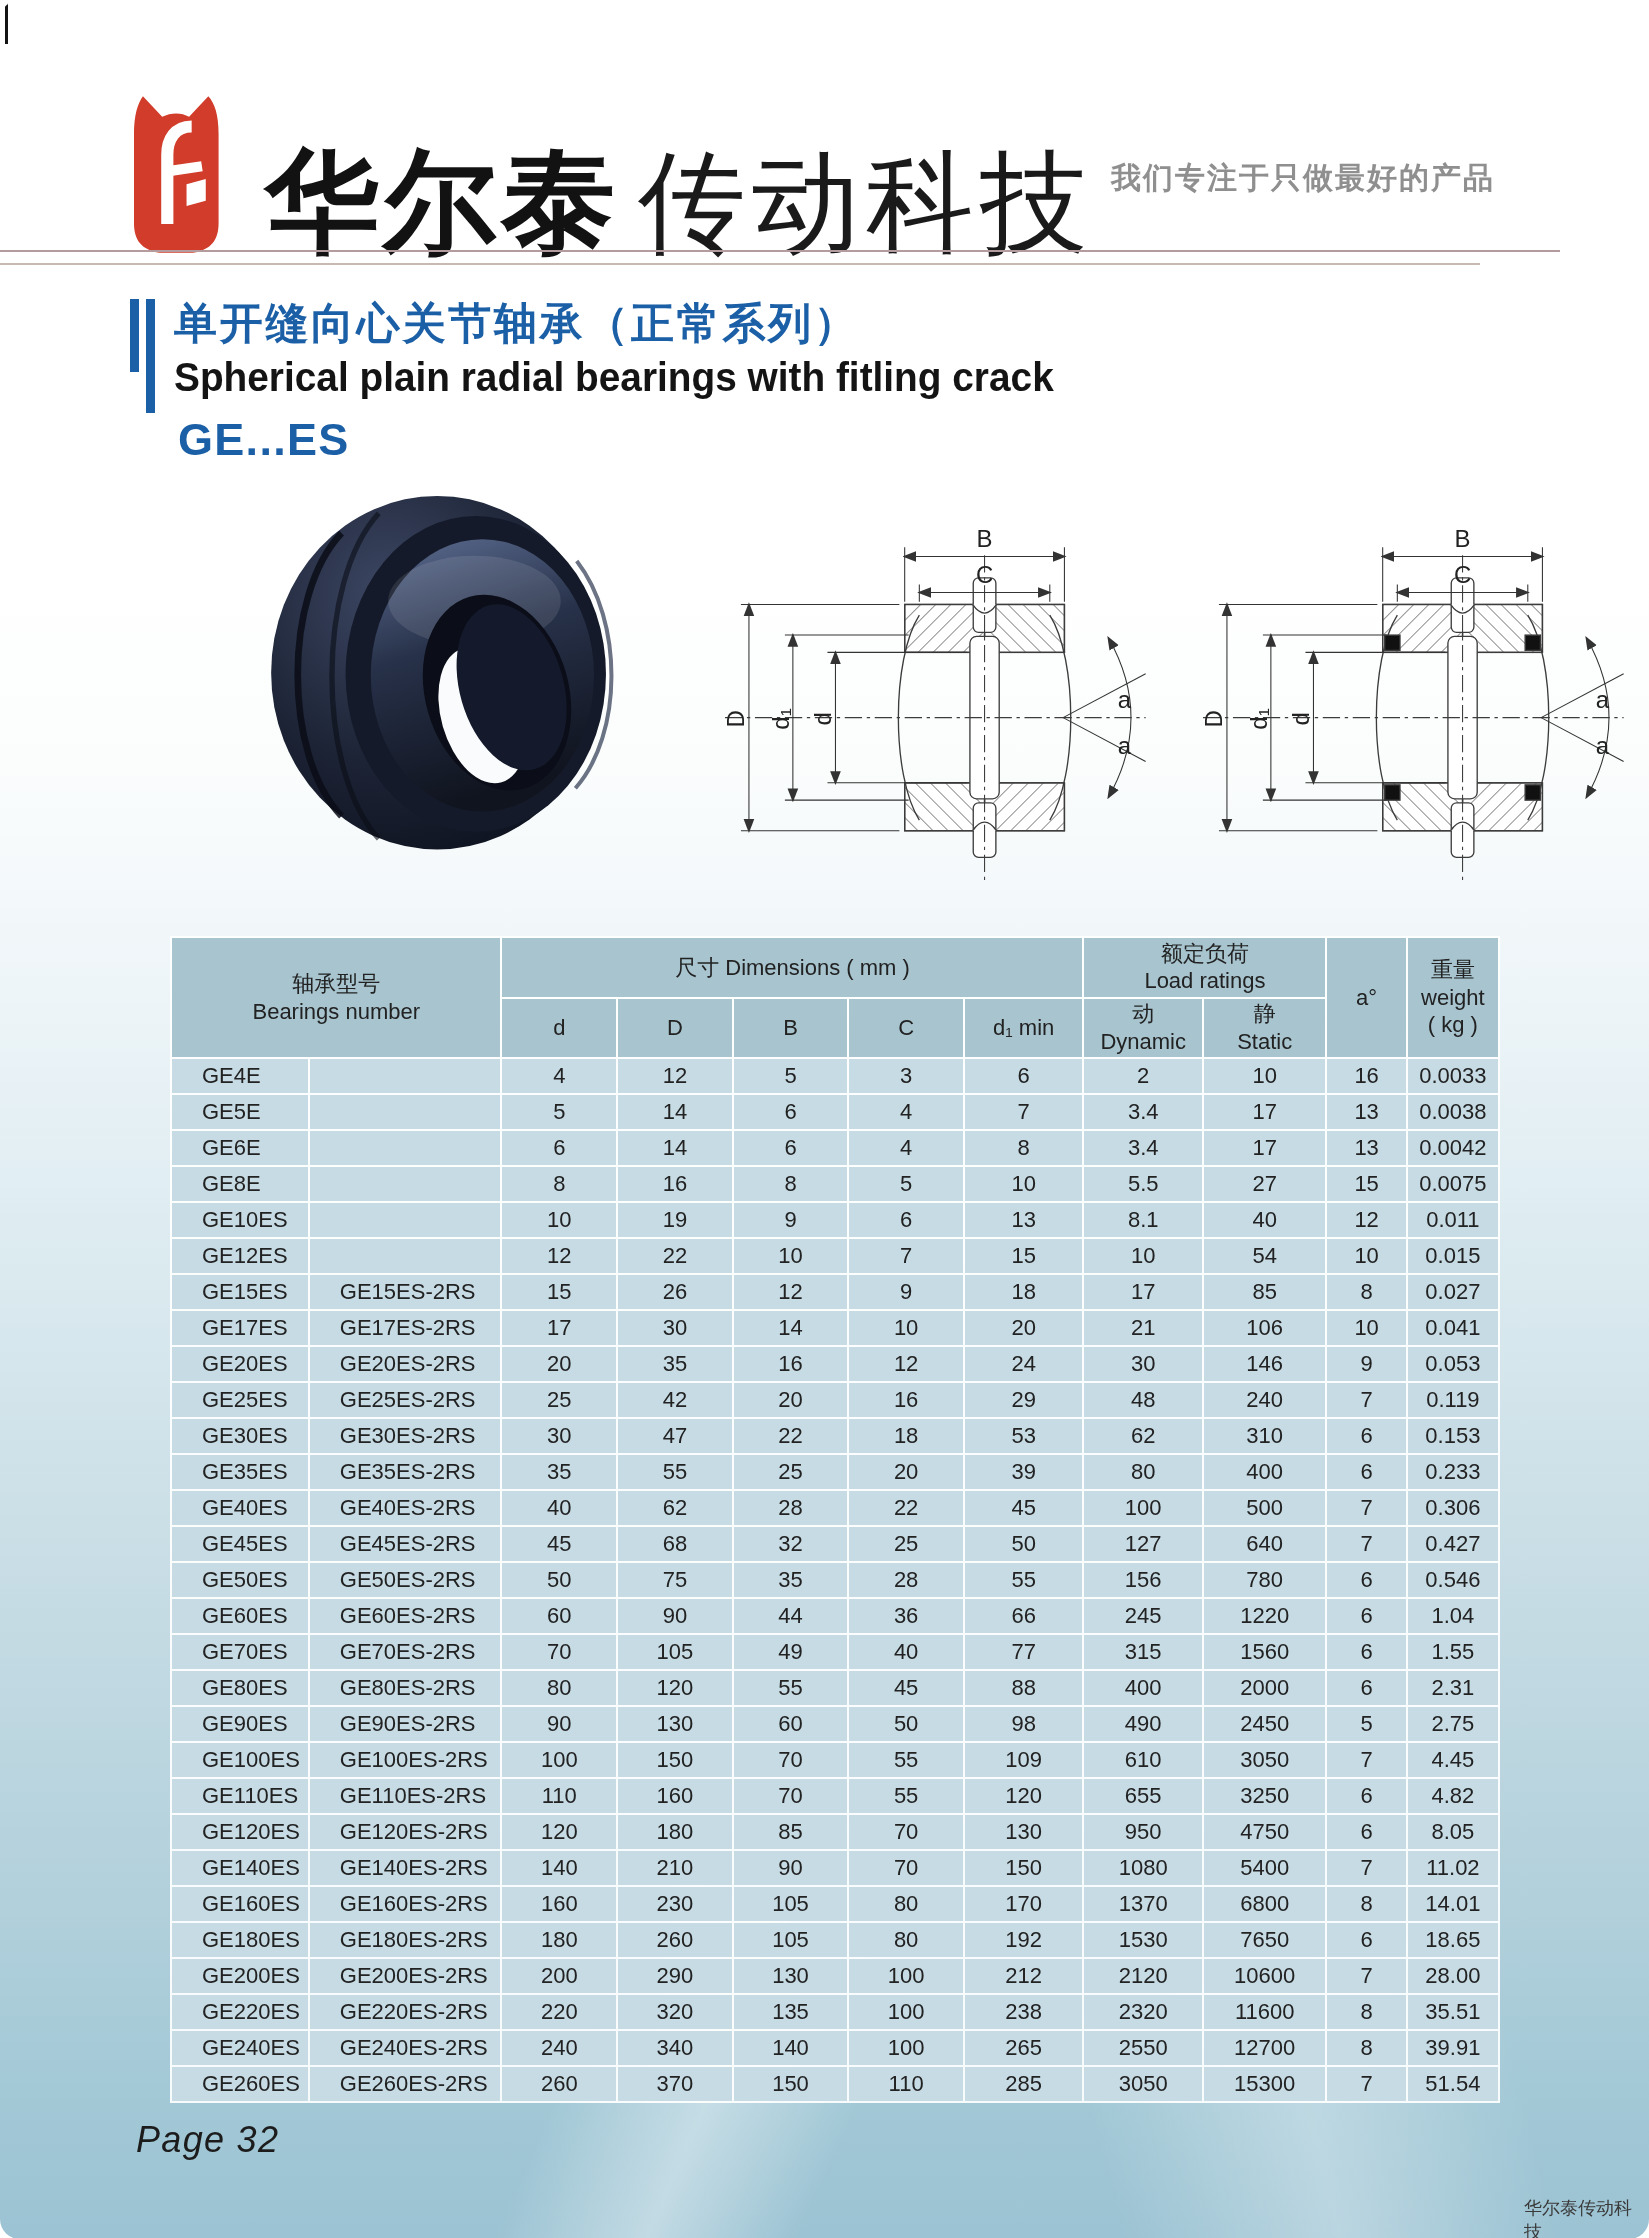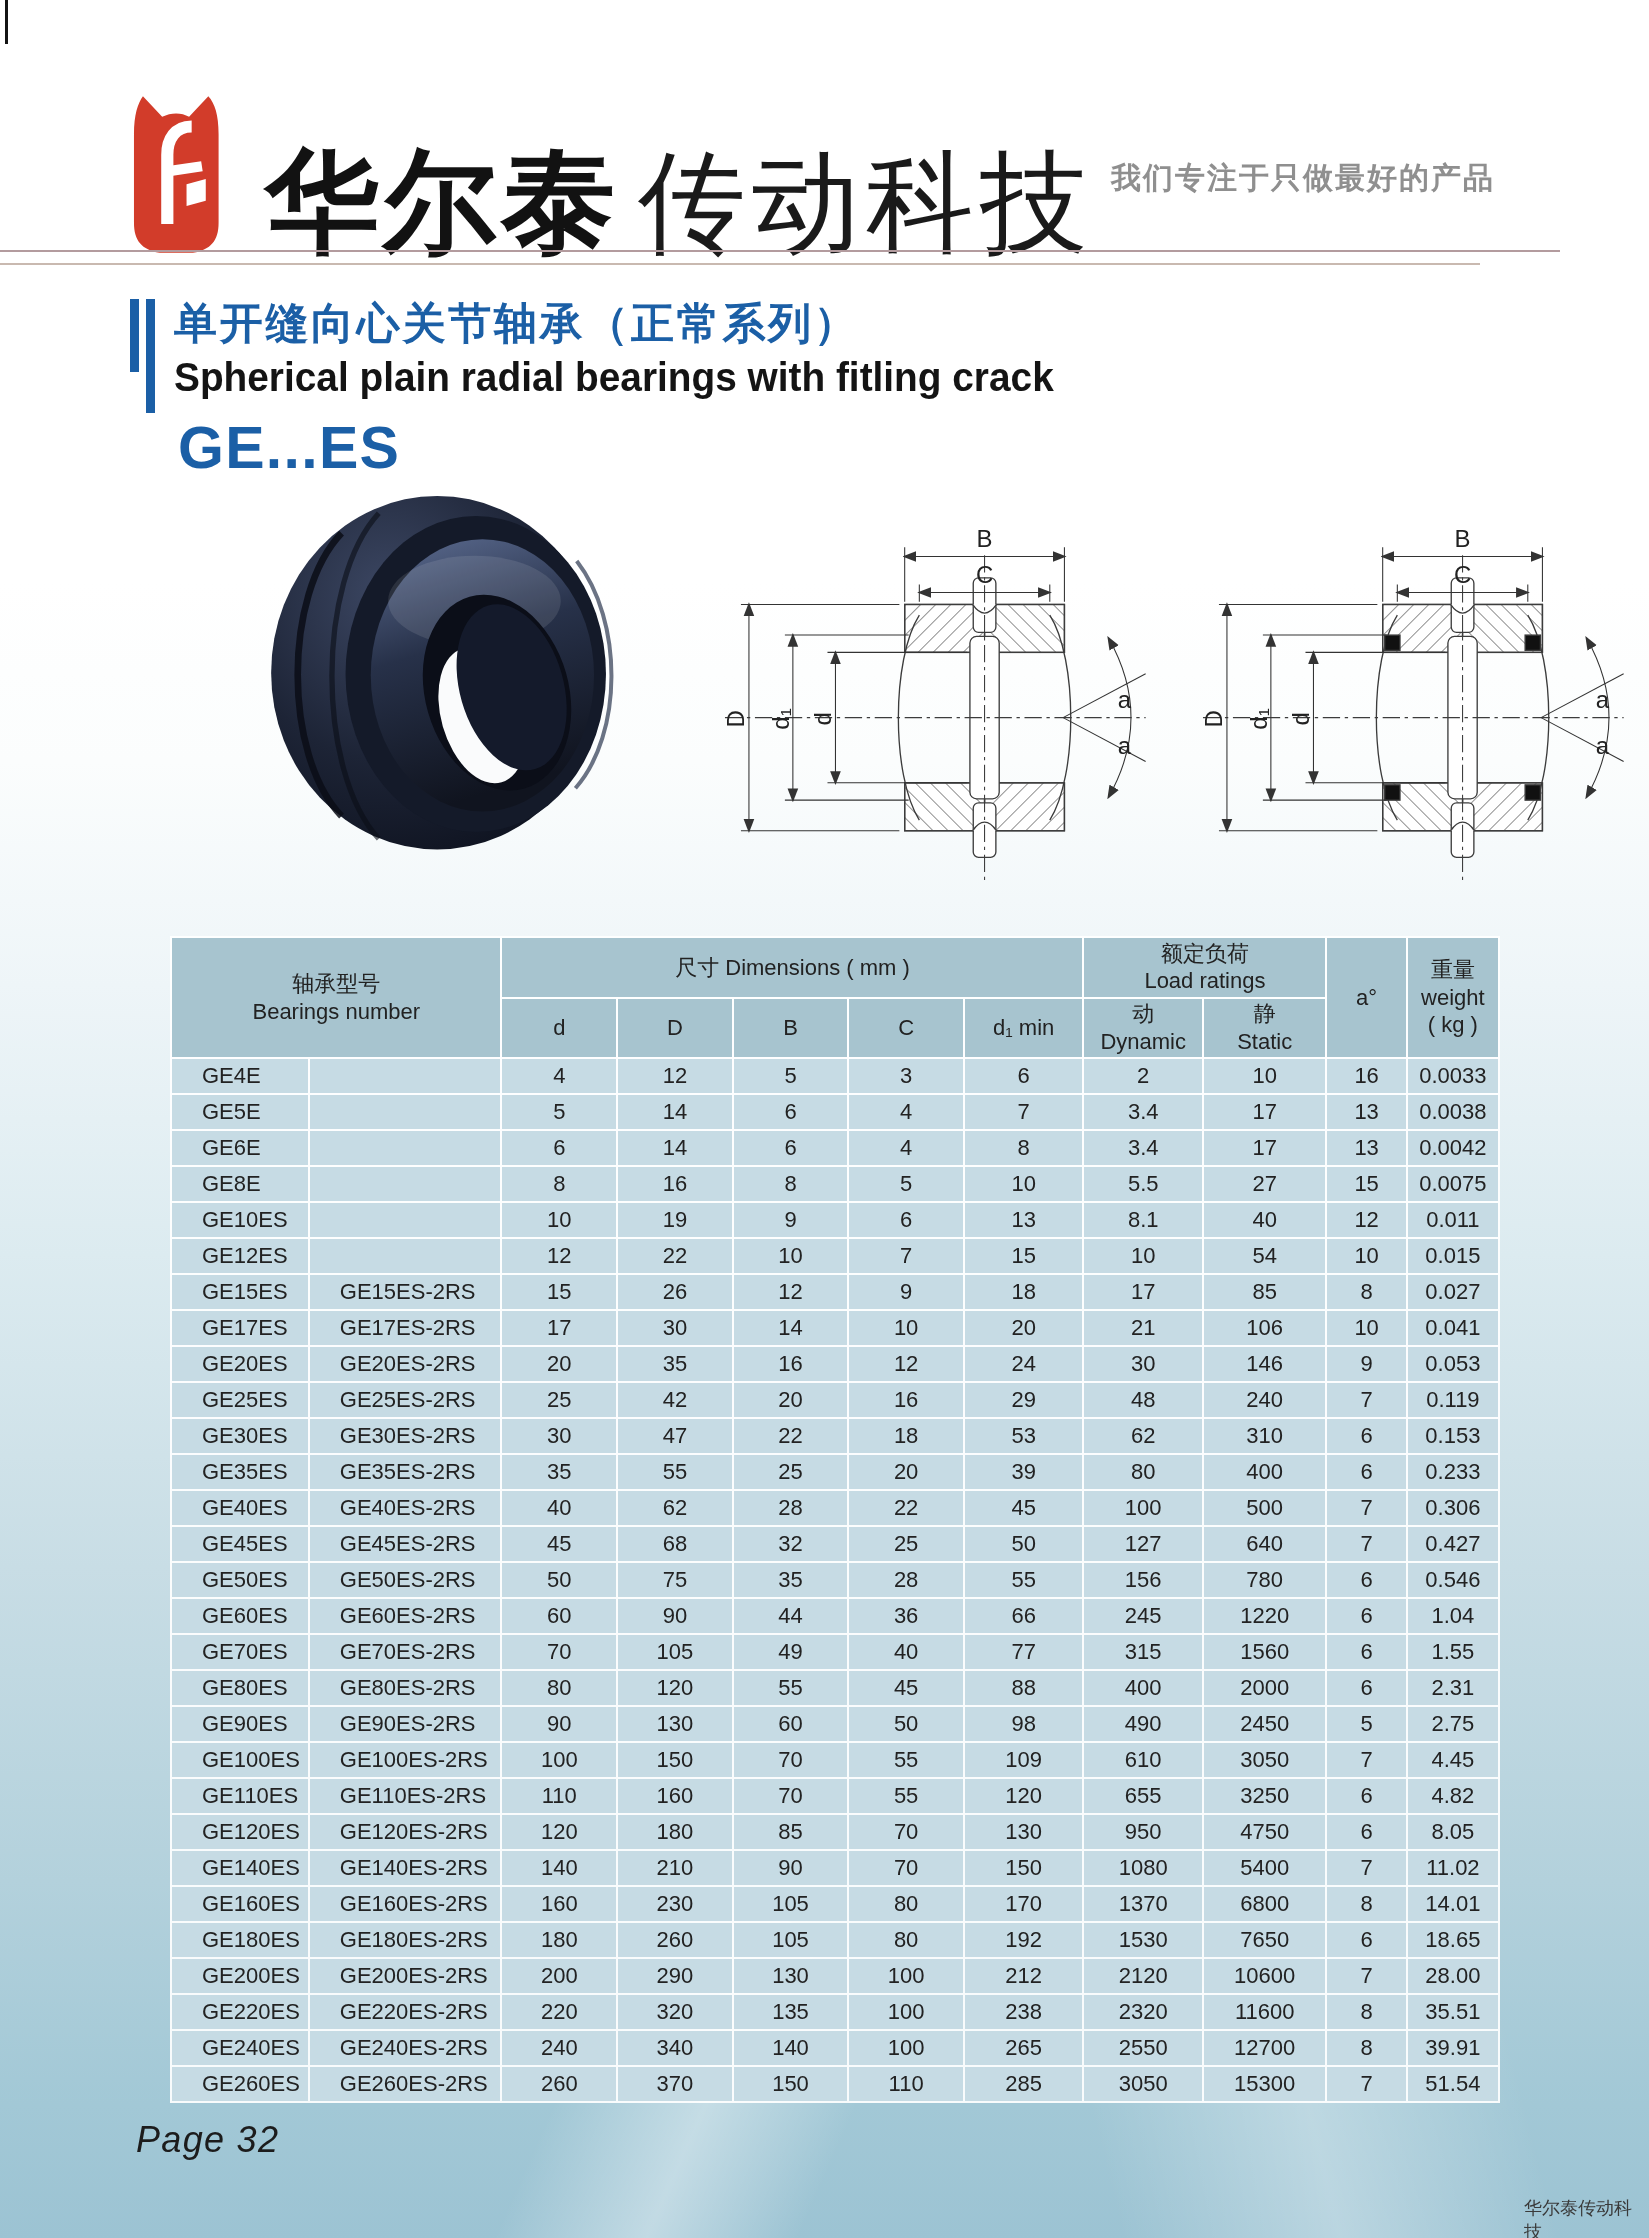--- a/index.html
+++ b/index.html
@@ -1,18 +1,18 @@
 <!DOCTYPE html>
 <html style="font-size:10.6px"><head>
 <meta charset="utf-8">
 <style>
   html,body{margin:0;padding:0;}
   body{font-family:"Liberation Sans","DejaVu Sans",sans-serif;color:#222;}
   #page{position:relative;width:1649px;height:2239px;overflow:hidden;
-    background:linear-gradient(180deg,#ffffff 0%,#ffffff 26%,#fbfdfd 34%,#eef5f8 44%,#dcebf0 56%,#c8dde5 70%,#b3d1dc 84%,#a2c8d6 94%,#9cc3d3 100%);}
+    background:linear-gradient(180deg,#ffffff 0%,#ffffff 26%,#fbfdfd 34%,#eef5f8 44%,#dcebf0 56%,#c8dde5 70%,#b3d1dc 84%,#a2c8d6 94%,#9cc3d3 100%);border-radius:20px;}
   .streak{position:absolute;pointer-events:none;}
   .streak1{left:200px;top:1895px;width:931px;height:599px;transform:rotate(24deg);
     background:linear-gradient(90deg,rgba(255,255,255,0) 35%,rgba(255,255,255,.38) 50%,rgba(255,255,255,0) 65%);}
   .streak2{left:798px;top:1962px;width:1064px;height:466px;transform:rotate(-14deg);
     background:linear-gradient(90deg,rgba(255,255,255,0) 30%,rgba(255,255,255,.30) 50%,rgba(255,255,255,0) 70%);}
   .edge-tick{position:absolute;left:5.3px;top:0;width:2.7px;height:44px;background:#141414;}
 
   
   .brandrow{position:absolute;left:125px;top:85px;display:flex;align-items:flex-end;}
   .logo-icon{width:100px;height:174px;margin-right:40px;}
@@ -21,21 +21,21 @@
   .tagline{position:absolute;right:154px;top:158px;font-size:30px;font-weight:600;color:#8f8f8f;letter-spacing:2px;}
   .rule1{position:absolute;left:0;top:250px;width:1560px;height:2px;background:#b39b9e;}
   .rule2{position:absolute;left:0;top:263px;width:1480px;height:2px;background:#c9b9b0;}
 
   
   .tbar{position:absolute;background:#1b5fa6;}
   .tbar1{left:130px;top:299px;width:8.6px;height:73px;}
   .tbar2{left:146px;top:299px;width:8.6px;height:114px;}
   .title-zh{position:absolute;left:174px;top:295px;font-size:43px;font-weight:900;color:#1b5fa6;letter-spacing:2.7px;text-align:center;}
   .title-en{position:absolute;left:174px;top:355px;font-size:40px;font-weight:800;color:#141414;transform:scaleX(.97);transform-origin:left top;}
-  .title-series{position:absolute;left:178px;top:414px;font-size:59px;font-weight:800;color:#1b5fa6;letter-spacing:1.3px;text-align:right;}
+  .title-series{position:absolute;left:178px;top:414px;font-size:45px;font-weight:800;color:#1b5fa6;letter-spacing:1.3px;text-align:right;}
 
   
   .fig{position:absolute;}
   .dtext{font-size:36px;fill:#222;}
 
   
   .spec-table{position:absolute;left:170px;top:936px;width:1330px;border-collapse:separate;border-spacing:2px;background:rgba(255,255,255,.92);}
   .spec-table th{background:#a7c4cf;font-weight:400;color:#222;font-size:22px;line-height:1.25;text-align:center;vertical-align:middle;padding:1.3px 2.7px;}
   .spec-table thead tr:first-child th{height:56px;}
   .spec-table thead tr:last-child th{height:56px;}

